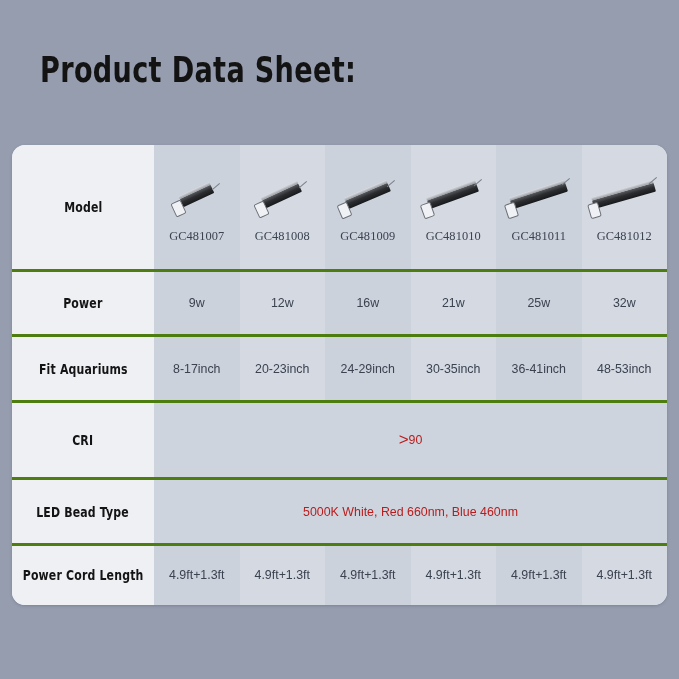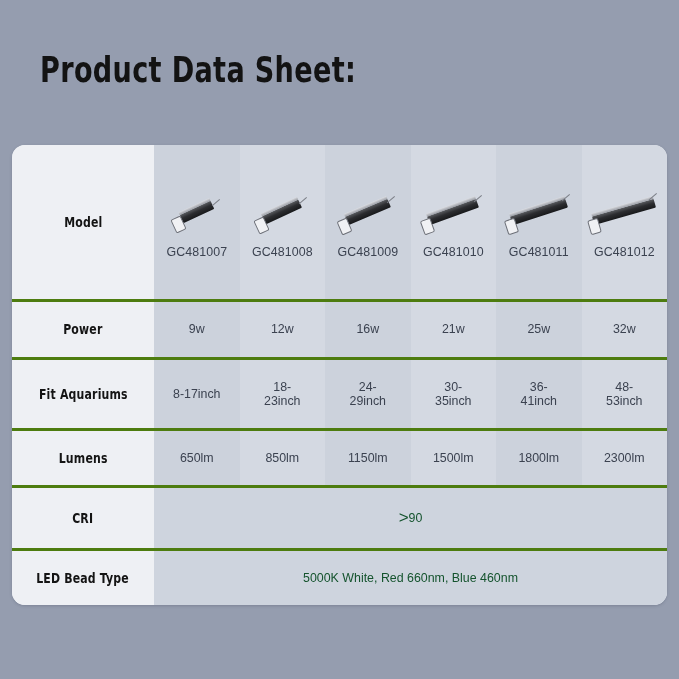--- a/index.html
+++ b/index.html
@@ -46,21 +46,21 @@
     background: #e9ecf2;
     box-shadow: 0 1px 3px rgba(60,70,90,0.28);
   }
   table.spec {
     width: 100%;
     height: 100%;
     border-collapse: collapse;
     table-layout: fixed;
   }
   table.spec td {
-    padding: 16px;
+    padding: 1px;
     vertical-align: middle;
     text-align: center;
   }
 
   
   .lbl {
     width: 142px;
     background: #eef0f4;
     font-family: "DejaVu Sans Condensed", "Liberation Sans Narrow", "Liberation Sans", sans-serif;
     font-weight: bold;
@@ -87,20 +87,21 @@
 
   
   tr.row + tr.row td {
     border-top: 3px solid #4d7c0f;
   }
 
   
   .model-cell {
     height: 122px;
     padding-top: 4px;
+    font-family: Liberation Serif, serif;
   }
   .model-inner {
     display: flex;
     flex-direction: column;
     align-items: center;
     justify-content: center;
     height: 100%;
   }
   .lamp {
     position: relative;
@@ -140,21 +141,21 @@
   .model-id {
     margin-top: 7px;
     font-size: 12.4px;
     color: #3b4250;
     letter-spacing: 0.1px;
   }
 
   
   .wide {
     font-size: 12.4px;
-    color: #14532d;
+    color: #b91c1c;
     background: #ced4de;
   }
   .gt {
     font-size: 17px;
     vertical-align: -1px;
     letter-spacing: 0;
   }
   .gt-num { font-size: 12.4px; }
 </style>
 </head>
@@ -257,51 +258,51 @@
           <td class="cel">16w</td>
           <td class="cel alt">21w</td>
           <td class="cel">25w</td>
           <td class="cel alt">32w</td>
         </tr>
 
         <tr class="row">
           <td class="lbl">
             <span>Fit Aquariums</span></td>
           <td class="cel">8-17inch</td>
-          <td class="cel alt">18-23inch</td>
+          <td class="cel alt">20-23inch</td>
           <td class="cel">24-29inch</td>
           <td class="cel alt">30-35inch</td>
           <td class="cel">36-41inch</td>
           <td class="cel alt">48-53inch</td>
         </tr>
 
 
-        <tr class="row">
-          <td class="lbl">
-            <span>Lumens</span></td>
-          <td class="cel">650lm</td>
-          <td class="cel alt">850lm</td>
-          <td class="cel">1150lm</td>
-          <td class="cel alt">1500lm</td>
-          <td class="cel">1800lm</td>
-          <td class="cel alt">2300lm</td>
-        </tr>
 
         <tr class="row">
           <td class="lbl">
             <span>CRI</span></td>
           <td class="wide" colspan="6">
             <span class="gt">&gt;</span><span class="gt-num">90</span>
           </td>
         </tr>
 
         <tr class="row">
           <td class="lbl">
             <span>LED Bead Type</span></td>
           <td class="wide" colspan="6">5000K White, Red 660nm, Blue 460nm</td>
         </tr>
 
+        <tr class="row">
+          <td class="lbl">
+            <span>Power Cord Length</span></td>
+          <td class="cel">4.9ft+1.3ft</td>
+          <td class="cel alt">4.9ft+1.3ft</td>
+          <td class="cel">4.9ft+1.3ft</td>
+          <td class="cel alt">4.9ft+1.3ft</td>
+          <td class="cel">4.9ft+1.3ft</td>
+          <td class="cel alt">4.9ft+1.3ft</td>
+        </tr>
 
       </tbody>
     </table>
   </div>
 
 </div>
 
 </body></html>

